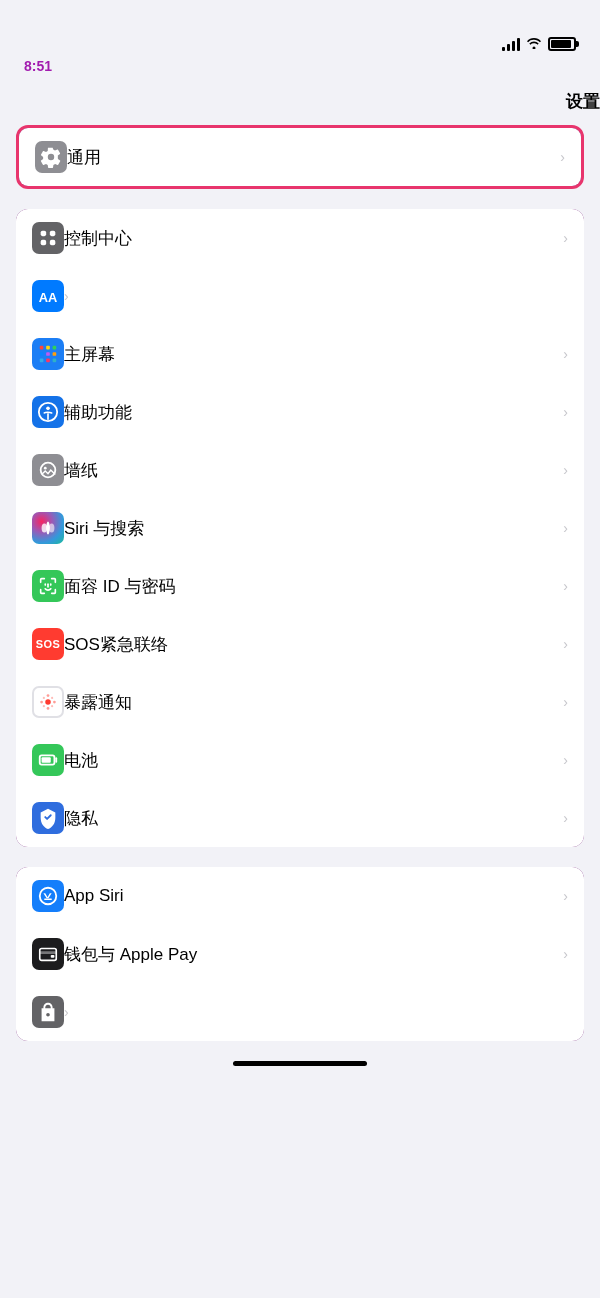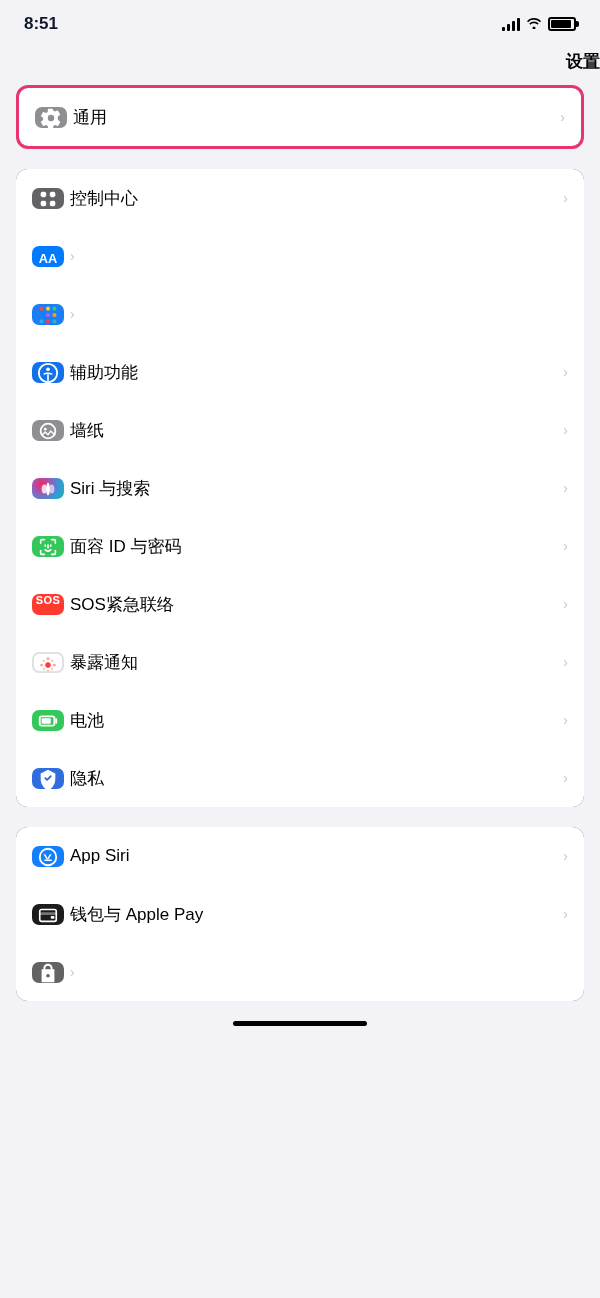--- a/index.html
+++ b/index.html
@@ -15,23 +15,24 @@
 
     
     .status-bar {
       display: flex;
       justify-content: space-between;
       align-items: center;
       padding: 14px 24px 8px 24px;
       background: #f2f2f7;
     }
     .status-time {
-      font-size: 17px;
+      font-size: 14px;
       font-weight: 600;
-      color: #0f172a;
+      color: #a21caf;
+      margin-top: 44px;
     }
     .status-icons {
       display: flex;
       align-items: center;
       gap: 6px;
     }
     .signal-bars {
       display: flex;
       align-items: flex-end;
       gap: 2px;
@@ -110,26 +111,26 @@
       position: absolute;
       bottom: 0;
       left: 60px;
       right: 0;
       height: 0.5px;
       background: #c6c6c8;
     }
 
     .item-icon {
       width: 32px;
-      height: 21px;
+      height: 32px;
       border-radius: 7px;
       display: flex;
-      align-items: flex-start;
+      align-items: center;
       justify-content: center;
-      margin-right: 6px;
+      margin-right: 0;
       flex-shrink: 0;
       font-size: 18px;
       color: #fff;
       overflow: hidden;
     }
 
     .item-label {
       flex: 1;
       font-size: 17px;
       color: #000;
@@ -242,20 +243,21 @@
         <rect x="10" y="3" width="4" height="4" rx="1" fill="#ffd60a"></rect>
         <rect x="17" y="3" width="4" height="4" rx="1" fill="#30d158"></rect>
         <rect x="3" y="10" width="4" height="4" rx="1" fill="#0a84ff"></rect>
         <rect x="10" y="10" width="4" height="4" rx="1" fill="#bf5af2"></rect>
         <rect x="17" y="10" width="4" height="4" rx="1" fill="#ff9f0a"></rect>
         <rect x="3" y="17" width="4" height="4" rx="1" fill="#32ade6"></rect>
         <rect x="10" y="17" width="4" height="4" rx="1" fill="#ff375f"></rect>
         <rect x="17" y="17" width="4" height="4" rx="1" fill="#30b0c7"></rect>
       </svg>
     </div>
+    <span class="item-label">主屏幕</span>
     <span class="chevron">›</span>
   </div>
 
   <div class="settings-item">
     <div class="item-icon" style="background:#1472e8;">
       <svg class="icon-svg" viewBox="0 0 24 24" fill="white">
         <circle cx="12" cy="12" r="10" stroke="white" stroke-width="2" fill="none"></circle>
         <circle cx="12" cy="8" r="2" fill="white"></circle>
         <path d="M8 13c1.3-1 5.7-1 8 0M12 14v6" stroke="white" stroke-width="1.8" fill="none" stroke-linecap="round"></path>
       </svg>

